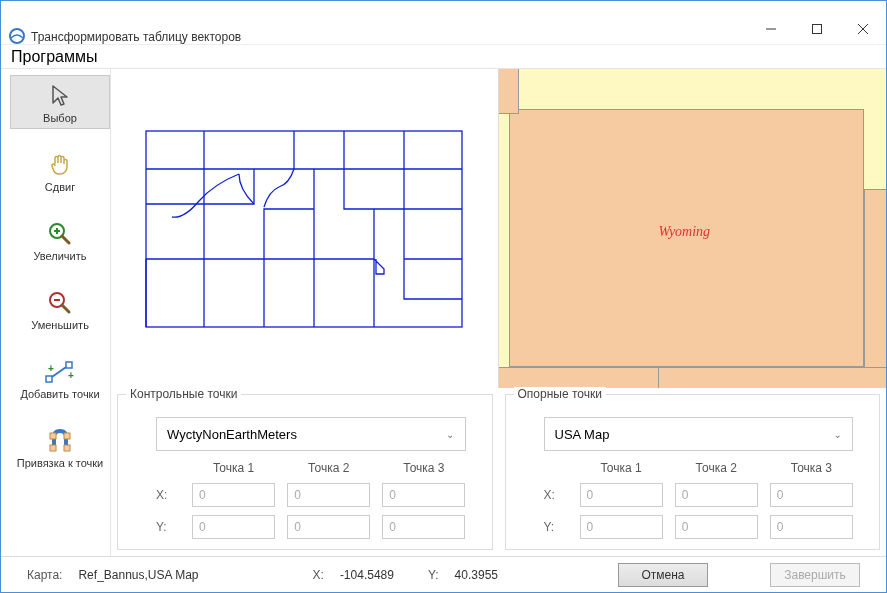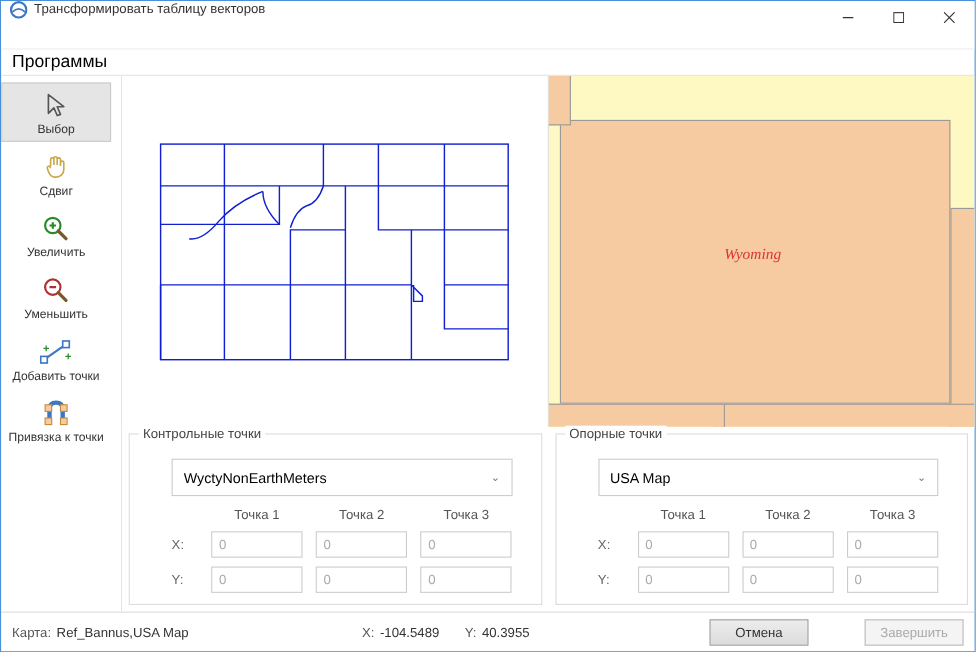--- a/index.html
+++ b/index.html
@@ -12,21 +12,21 @@
     overflow: hidden;
     border: 1px solid #4a90d9;
     display: flex;
     flex-direction: column;
   }
   
   .titlebar {
     height: 44px;
     background: #fff;
     display: flex;
-    align-items: flex-start;
+    align-items: flex-end;
     padding-left: 8px;
     border-bottom: 1px solid #eee;
   }
   .titlebar .app-icon {
     width: 16px; height: 16px;
     margin-right: 6px;
     display: inline-flex;
   }
   .titlebar .title { color: #333; font-size: 12px; }
   .titlebar .spacer { flex: 1; }
@@ -49,22 +49,23 @@
     flex: 1;
     display: flex;
     overflow: hidden;
   }
   
   .toolbar {
     width: 110px;
     border-right: 1px solid #e5e5e5;
     display: flex;
     flex-direction: column;
-    align-items: flex-start;
+    align-items: flex-end;
     padding-top: 6px;
+    gap: 13px;
   }
   .toolbtn {
     width: 100px;
     padding: 6px 0 4px 0;
     text-align: center;
     font-size: 11px;
     color: #333;
     cursor: default;
     border: 1px solid transparent;
     margin-bottom: 2px;
@@ -166,24 +167,24 @@
     display: flex;
     align-items: center;
     background: #fff;
   }
   
   .statusbar {
     height: 36px;
     border-top: 1px solid #dcdcdc;
     display: flex;
     align-items: center;
-    padding: 0 10px;
+    padding: 0 26px;
     font-size: 12px;
     color: #555;
-    gap: 3px;
+    gap: 14px;
   }
   .statusbar .spacer2 { flex:1; }
   .sb-label { margin-right: 2px; }
   .sb-val { margin-right: 20px; color:#333; }
   .btn {
     width: 90px;
     height: 24px;
     border: 1px solid #bbb;
     background: linear-gradient(#f8f8f8,#e9e9e9);
     display: flex; align-items: center; justify-content: center;

